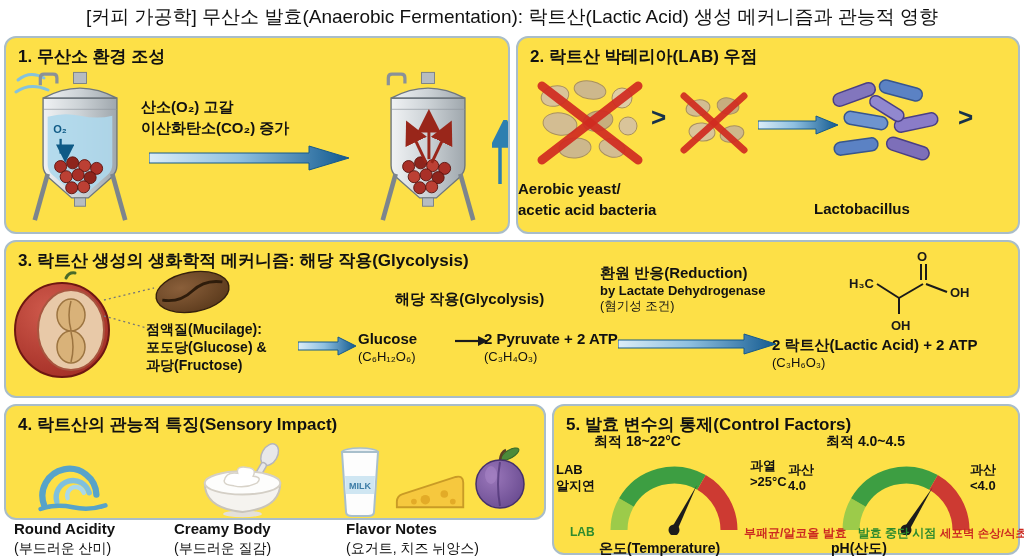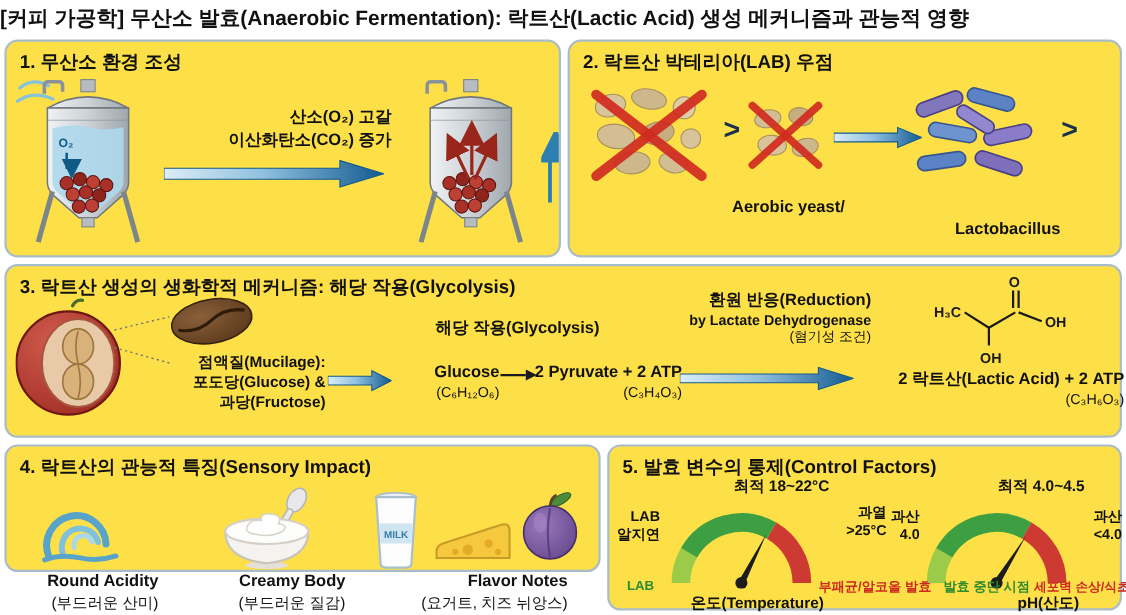--- a/index.html
+++ b/index.html
@@ -1,22 +1,22 @@
 <!DOCTYPE html>
 <html><head>
 <meta charset="utf-8">
 <style>
   *{margin:0;padding:0;box-sizing:border-box}
   html,body{width:1024px;height:559px;background:#ffffff;font-family:"Liberation Sans","DejaVu Sans",sans-serif;color:#111;overflow:hidden}
   #stage{position:relative;width:1024px;height:559px;background:#ffffff}
-  .title{position:absolute;top:4px;left:0;width:100%;font-size:19px;font-weight:bold;white-space:nowrap}
+  .title{position:absolute;top:4px;left:0;width:100%;text-align:center;font-size:19px;font-weight:normal;white-space:nowrap}
   .panel{position:absolute;border:2px solid #a9bdc9;border-radius:12px;background:#fde047}
   .hdr{position:absolute;left:12px;top:7px;font-size:17px;font-weight:bold;white-space:nowrap}
   .abs{position:absolute}
-  .ctr{text-align:right}
+  .ctr{text-align:left}
   .b{font-weight:bold}
   .it{}
   .s15{font-size:15px;line-height:1.4}
   .s14{font-size:14px;line-height:1.3}
   .s13{font-size:13px;line-height:1.2}
   .s12{font-size:12.5px;line-height:1.25}
   .green{color:#2e8b2e}
   .red{color:#cc2a20}
   .gt{font-size:26px;font-weight:bold;color:#17324a;line-height:1}
   .nw{white-space:nowrap}
@@ -188,20 +188,21 @@
         </g>
       <g transform="rotate(32 62 32)">
           <rect x="44" y="26" width="38" height="12" rx="6" fill="#9188cf" stroke="#4a3f85" stroke-width="1.5"></rect>
         </g>
     </svg>
 
     <div class="abs ctr gt" style="left:440px;top:66px;width:22px">&gt;</div>
 
     <div class="abs ctr" style="left:0px;top:140px;width:250px">
       <div class="s15 b nw">Aerobic yeast/</div>
+      <div class="s15 b nw">acetic acid bacteria</div>
     </div>
     <div class="abs ctr s15 b it nw" style="left:296px;top:160px;width:150px">Lactobacillus</div>
   </div>
 
   <div class="panel" style="left:4px;top:240px;width:1016px;height:158px">
     <div class="hdr">3. 락트산 생성의 생화학적 메커니즘: 해당 작용(Glycolysis)</div>
 
     <svg class="abs" style="left:8px;top:28px" width="100" height="112" viewBox="0 0 100 112">
       <defs>
           <radialGradient id="chg" cx="0.35" cy="0.3" r="0.9">

